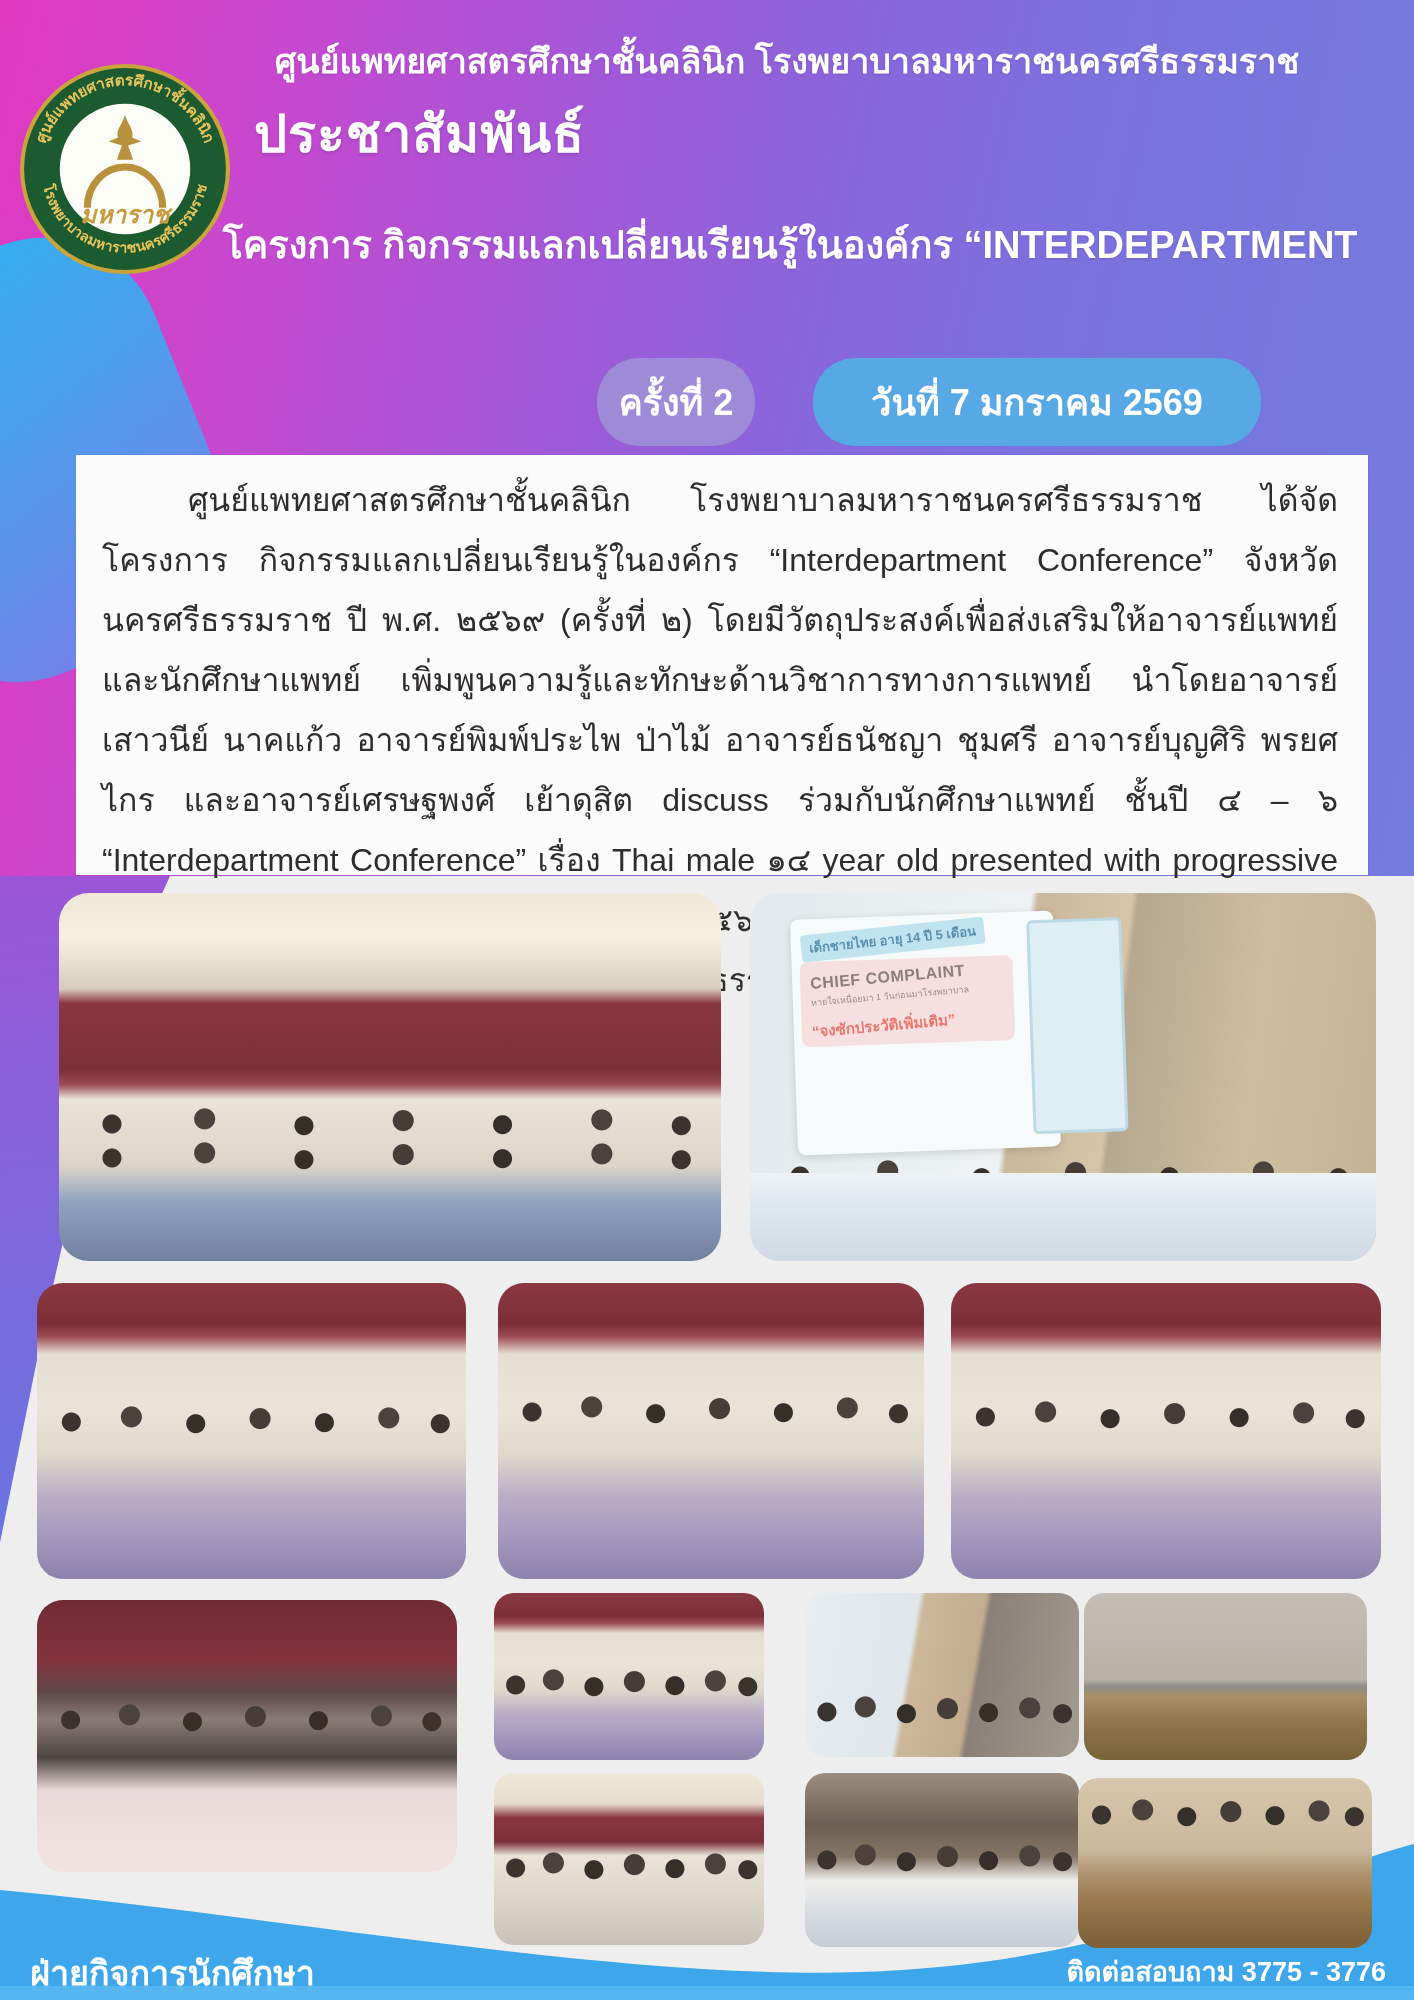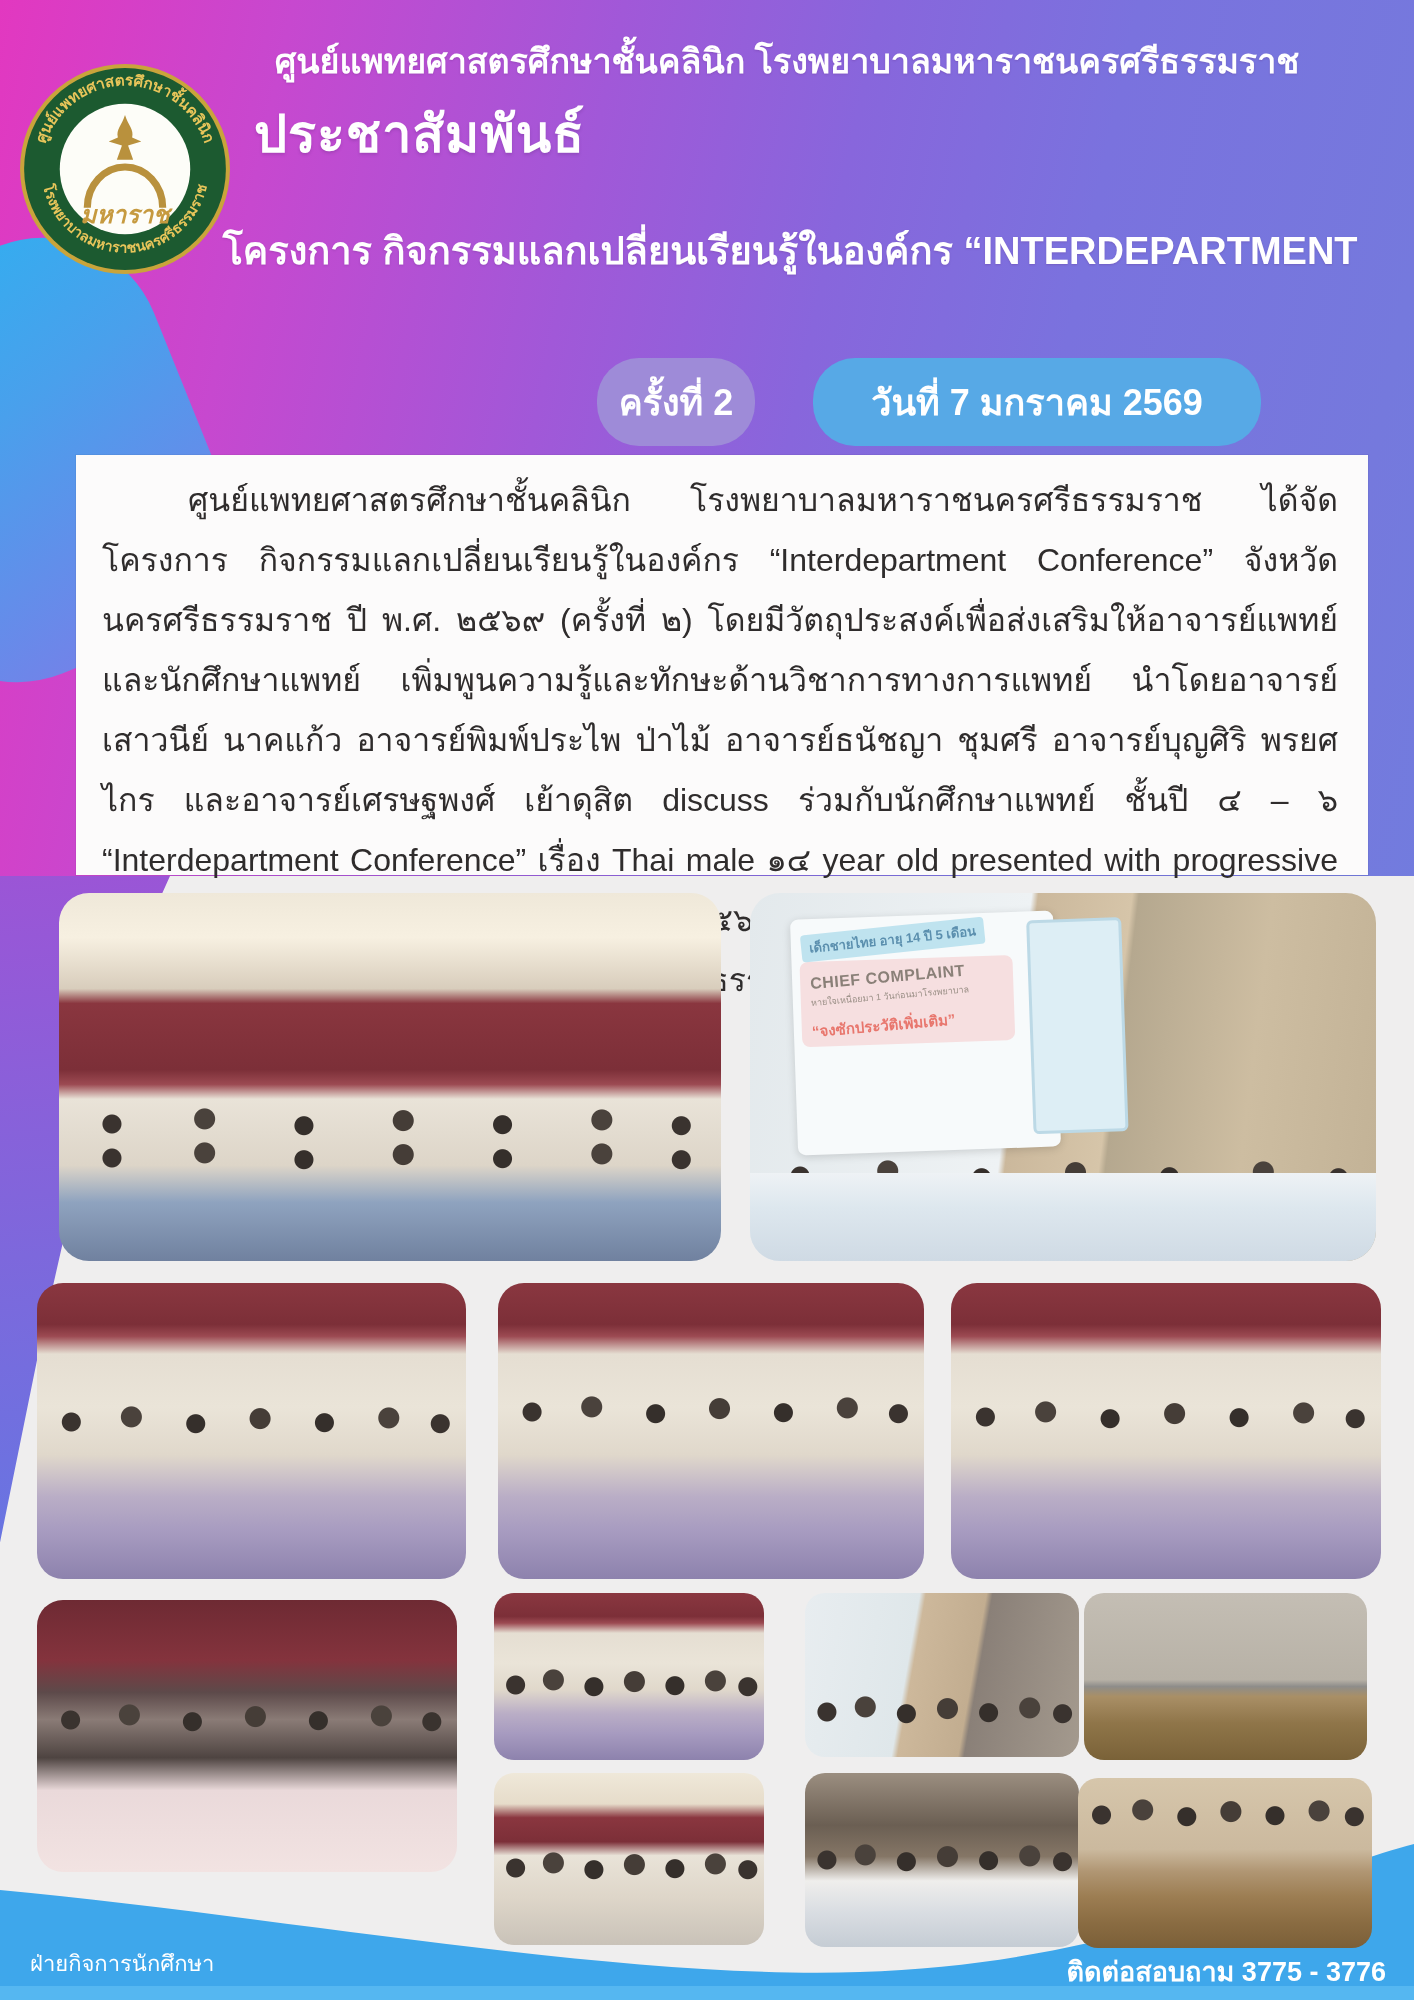--- a/index.html
+++ b/index.html
@@ -31,21 +31,21 @@
     position:absolute; left:180px; top:34px; width:1214px;
     color:#fff; font-size:34px; font-weight:700; text-align:center;
     text-shadow:0 1px 2px rgba(90,40,120,.25);
   }
   .title{
     position:absolute; left:254px; top:92px;
     color:#fff; font-size:52px; font-weight:700; letter-spacing:1px;
     text-shadow:0 2px 3px rgba(90,40,120,.25);
   }
   .subtitle{
-    position:absolute; left:175px; top:224px; width:1230px;
+    position:absolute; left:175px; top:218px; width:1230px;
     color:#fff; font-size:38px; font-weight:700; line-height:54px; text-align:center;
     text-shadow:0 1px 2px rgba(90,40,120,.25);
   }
   .badge{
     position:absolute; top:358px; height:88px; border-radius:42px;
     display:flex; align-items:center; justify-content:center;
     color:#fff; font-size:36px; font-weight:700;
   }
   .badge-session{left:597px; width:158px; background:#9e8bd8;}
   .badge-date{left:813px; width:448px; background:#57a9e6;}
@@ -102,21 +102,21 @@
   .slide-quote{color:#e8766d; font-size:15px; font-weight:700; margin-top:10px; transform:rotate(-3deg);}
   .slide-illus{
     position:absolute; right:-26%; top:4%; width:34%; height:88%;
     background:#ddeef5; border:3px solid #bcd9e6; border-radius:6px;
   }
   .skirt{position:absolute; left:0; right:0; bottom:0; height:24%;
     background:linear-gradient(180deg,#eef2f5 0%,#dde7ee 40%,#cfdae4 100%);}
 
   
   .footer-left{
-    position:absolute; left:30px; top:1946px; color:#fff; font-size:22px; font-weight:400; z-index:5;
+    position:absolute; left:30px; top:1946px; color:#fff; font-size:34px; font-weight:700; z-index:5;
   }
   .footer-right{
     position:absolute; right:28px; top:1950px; color:#fff; font-size:27px; font-weight:700; z-index:5; text-align:center;
   }
 
   
   .logo{position:absolute; left:18px; top:62px; width:214px; height:214px;}
 </style>
 </head>
 <body>

